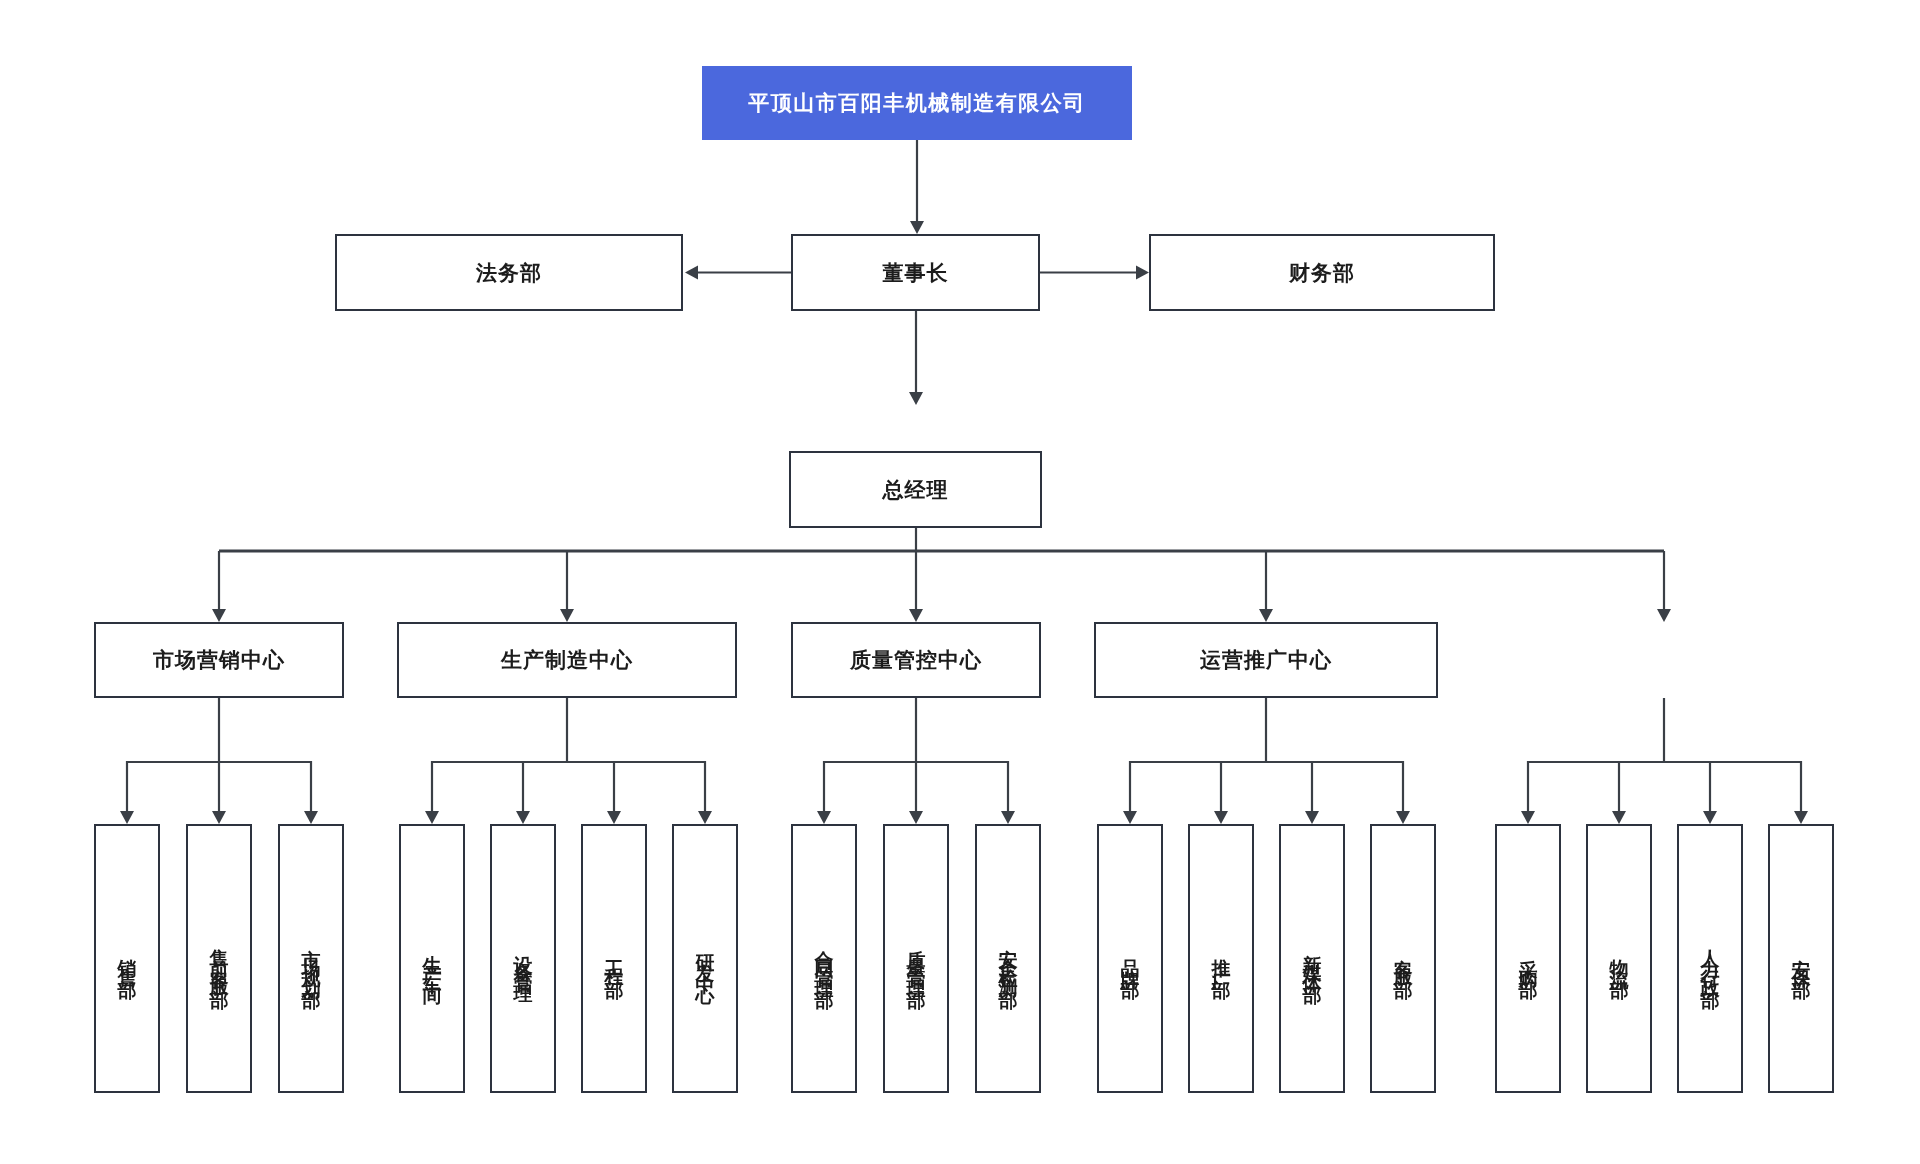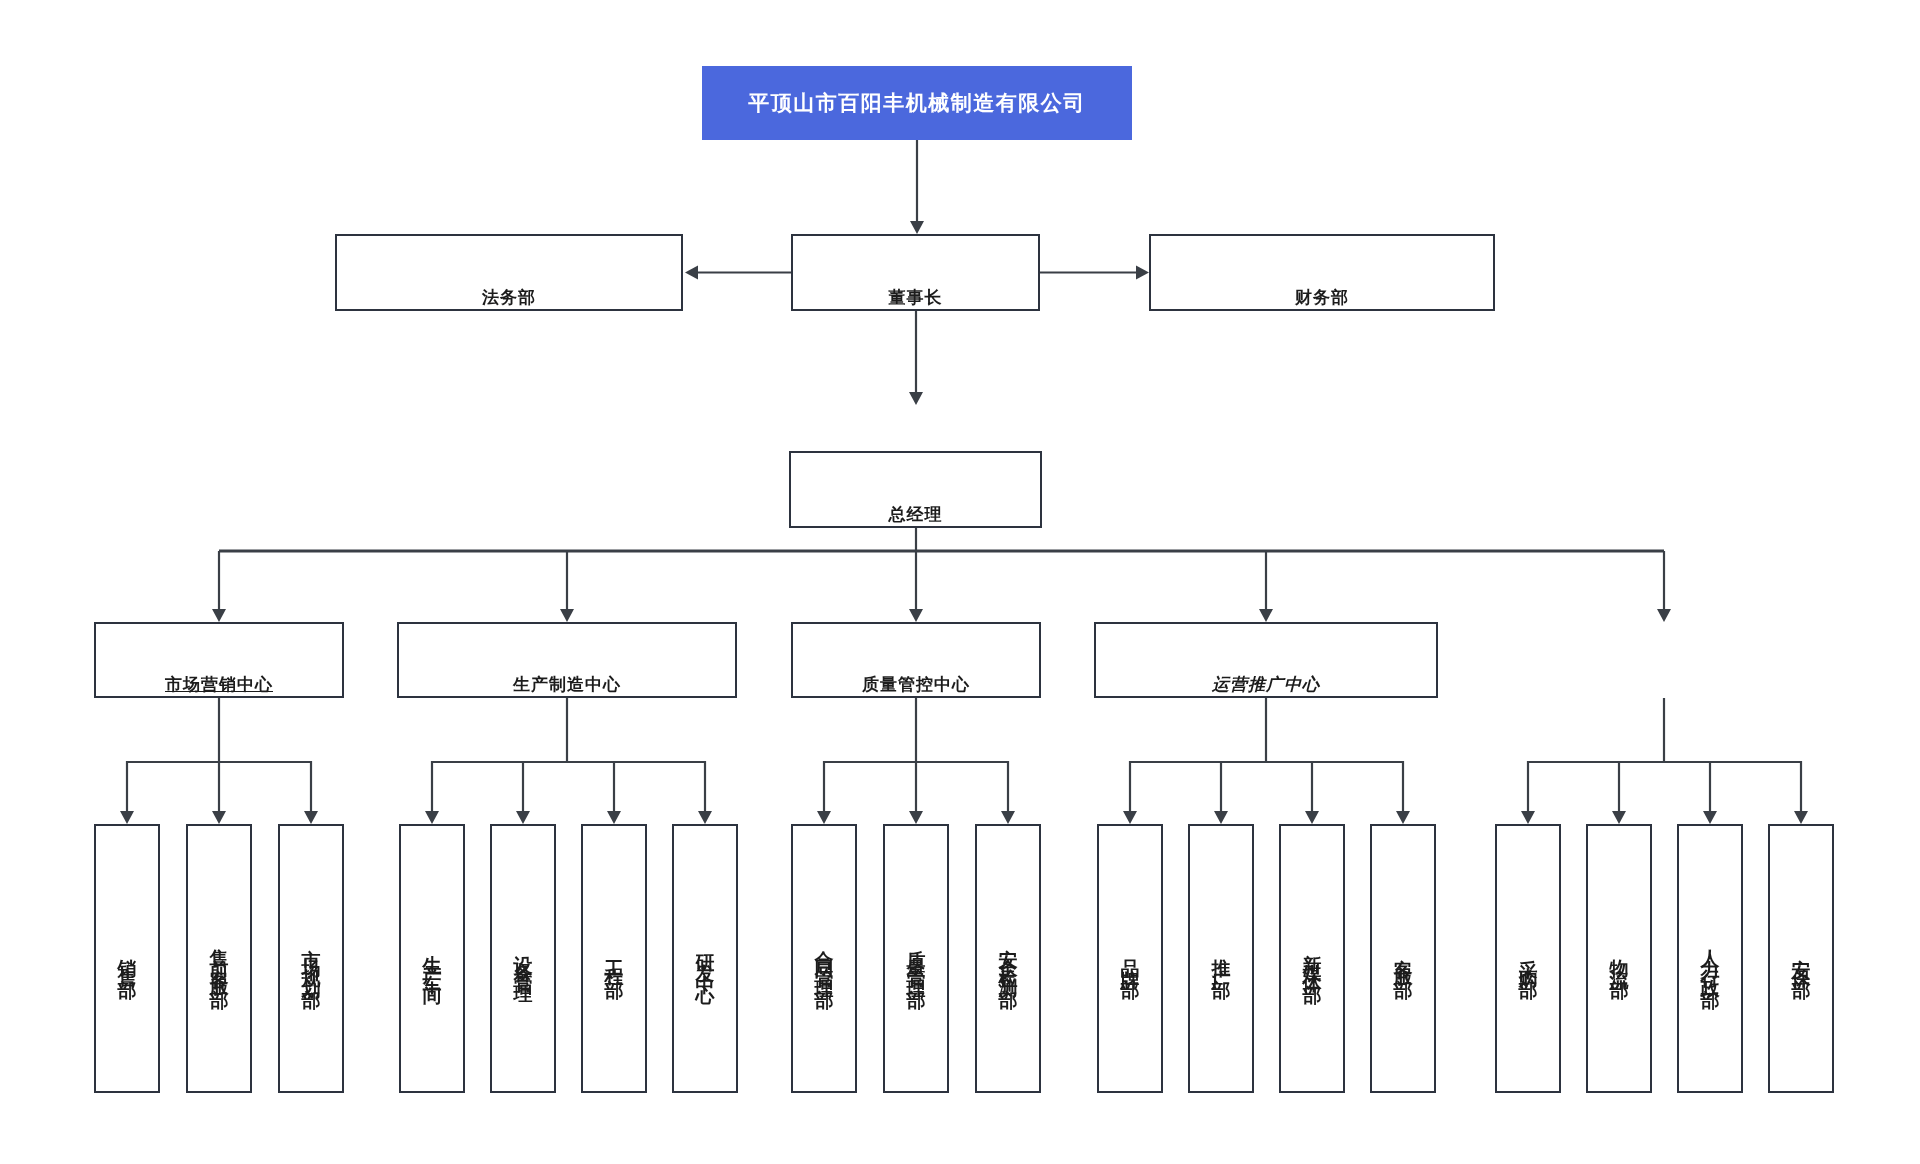--- a/index.html
+++ b/index.html
@@ -30,21 +30,21 @@
     background: var(--node-fill);
     border: 2.5px solid var(--node-border);
     display: flex;
     align-items: center;
     justify-content: center;
     color: var(--node-text);
     font-weight: 700;
     text-align: center;
     cursor: default;
   }
-  .node.h { font-size: 17px; letter-spacing: 1px; align-items: flex-end; }
+  .node.h { font-size: 21px; letter-spacing: 1px; }
   .node.v {
     font-size: 19px;
     writing-mode: vertical-rl;
     text-orientation: upright;
     letter-spacing: 10px;
   }
   .node.v span { display: block; }
   .node.root {
     background: var(--root-fill);
     border: none;
@@ -138,30 +138,30 @@
     <span>财务部</span>
   </div>
   <div class="node h" style="left:791px; top:234px; width:249px; height:77px;">
     <span>董事长</span>
   </div>
 
   <div class="node h" style="left:789px; top:405px; width:253px; height:77px;margin-top:46px;">
     <span>总经理</span>
   </div>
 
-  <div class="node h" style="left:94px; top:622px; width:250px; height:76px;text-decoration:underline;">
+  <div class="node h" style="left:94px; top:622px; width:250px; height:76px;">
     <span>市场营销中心</span>
   </div>
   <div class="node h" style="left:397px; top:622px; width:340px; height:76px;font-family:Liberation Mono, monospace;">
     <span>生产制造中心</span>
   </div>
   <div class="node h" style="left:791px; top:622px; width:250px; height:76px;">
     <span>质量管控中心</span>
   </div>
-  <div class="node h" style="left:1094px; top:622px; width:344px; height:76px;font-style:italic;">
+  <div class="node h" style="left:1094px; top:622px; width:344px; height:76px;">
     <span>运营推广中心</span>
   </div>
 
   <div class="node v" style="left:94px; top:824px; width:66px; height:269px;">
     <span>销售部</span>
   </div>
   <div class="node v" style="left:186px; top:824px; width:66px; height:269px;">
     <span>售前客服部</span>
   </div>
   <div class="node v" style="left:278px; top:824px; width:66px; height:269px;">

